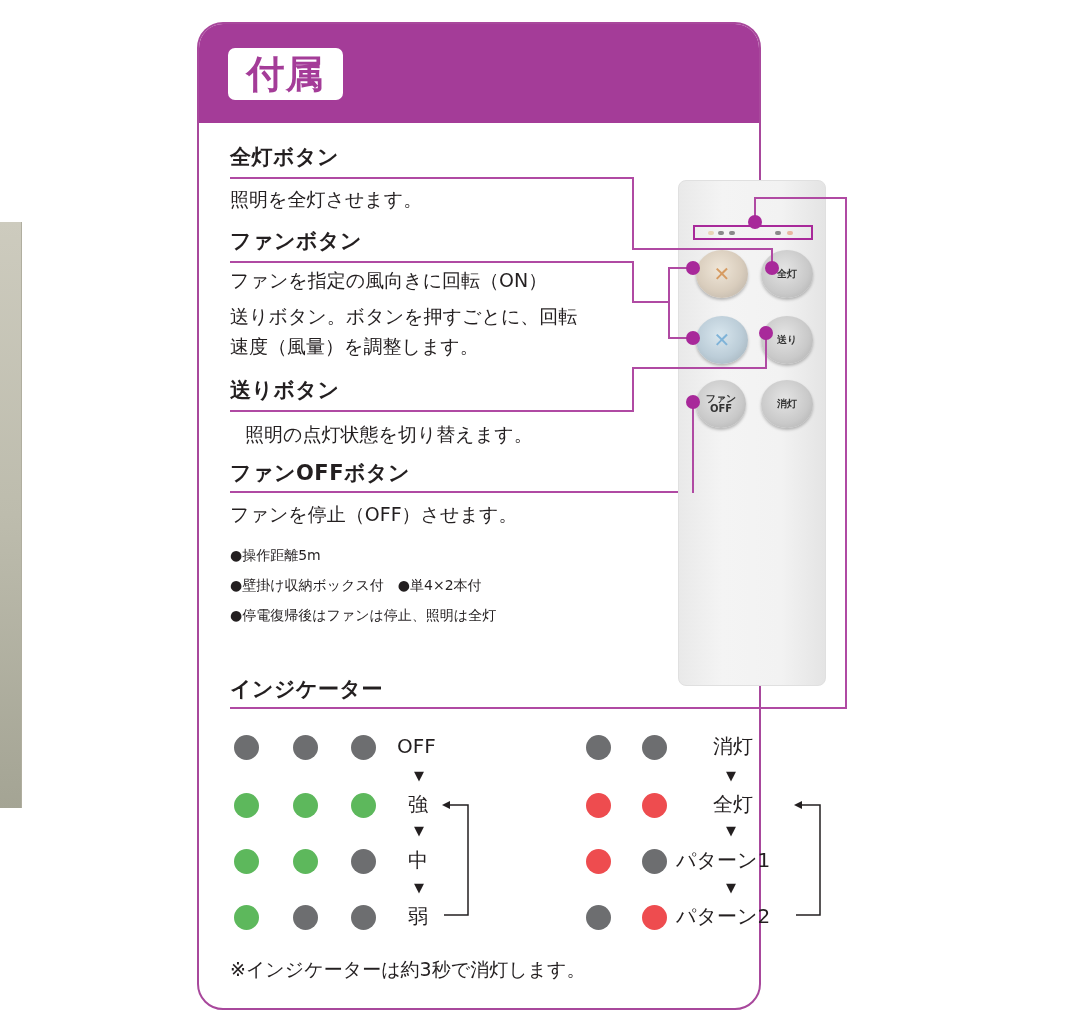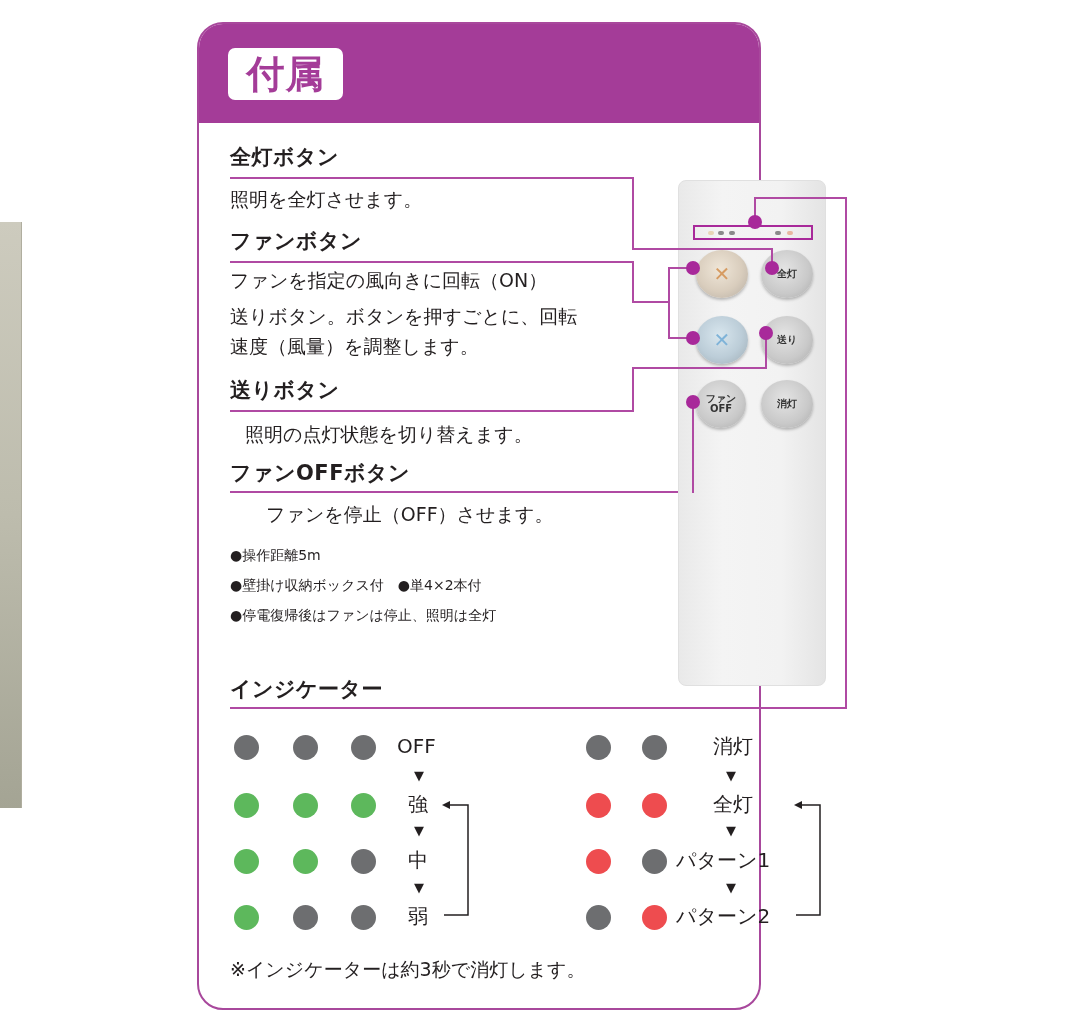--- a/index.html
+++ b/index.html
@@ -89,21 +89,21 @@
 <div class="abs body-text" style="left:230px;top:266px;">ファンを指定の風向きに回転（ON）</div>
 <div class="abs body-text" style="left:230px;top:302px;">送りボタン。ボタンを押すごとに、回転</div>
 <div class="abs body-text" style="left:230px;top:332px;">速度（風量）を調整します。</div>
 
 <div class="abs heading" style="left:230px;top:376px;">送りボタン</div>
 <div class="uline" style="left:230px;top:410px;width:404px;"></div>
 <div class="abs body-text" style="left:218px;top:420px;margin-left:27px;">照明の点灯状態を切り替えます。</div>
 
 <div class="abs heading" style="left:230px;top:459px;">ファンOFFボタン</div>
 <div class="uline" style="left:230px;top:491px;width:464px;"></div>
-<div class="abs body-text" style="left:230px;top:500px;margin-left:36px;">ファンを停止（OFF）させます。</div>
+<div class="abs body-text" style="left:230px;top:500px;">ファンを停止（OFF）させます。</div>
 
 <div class="abs spec" style="left:230px;top:543px;">●操作距離5m</div>
 <div class="abs spec" style="left:230px;top:573px;">●壁掛け収納ボックス付　●単4×2本付</div>
 <div class="abs spec" style="left:230px;top:603px;">●停電復帰後はファンは停止、照明は全灯</div>
 
 <div class="abs heading" style="left:230px;top:675px;">インジケーター</div>
 <div class="uline" style="left:230px;top:707px;width:617px;"></div>
 
 <div class="remote"></div>
 <div class="ind-led" style="left:708px;background:#e8d6b6;"></div>

